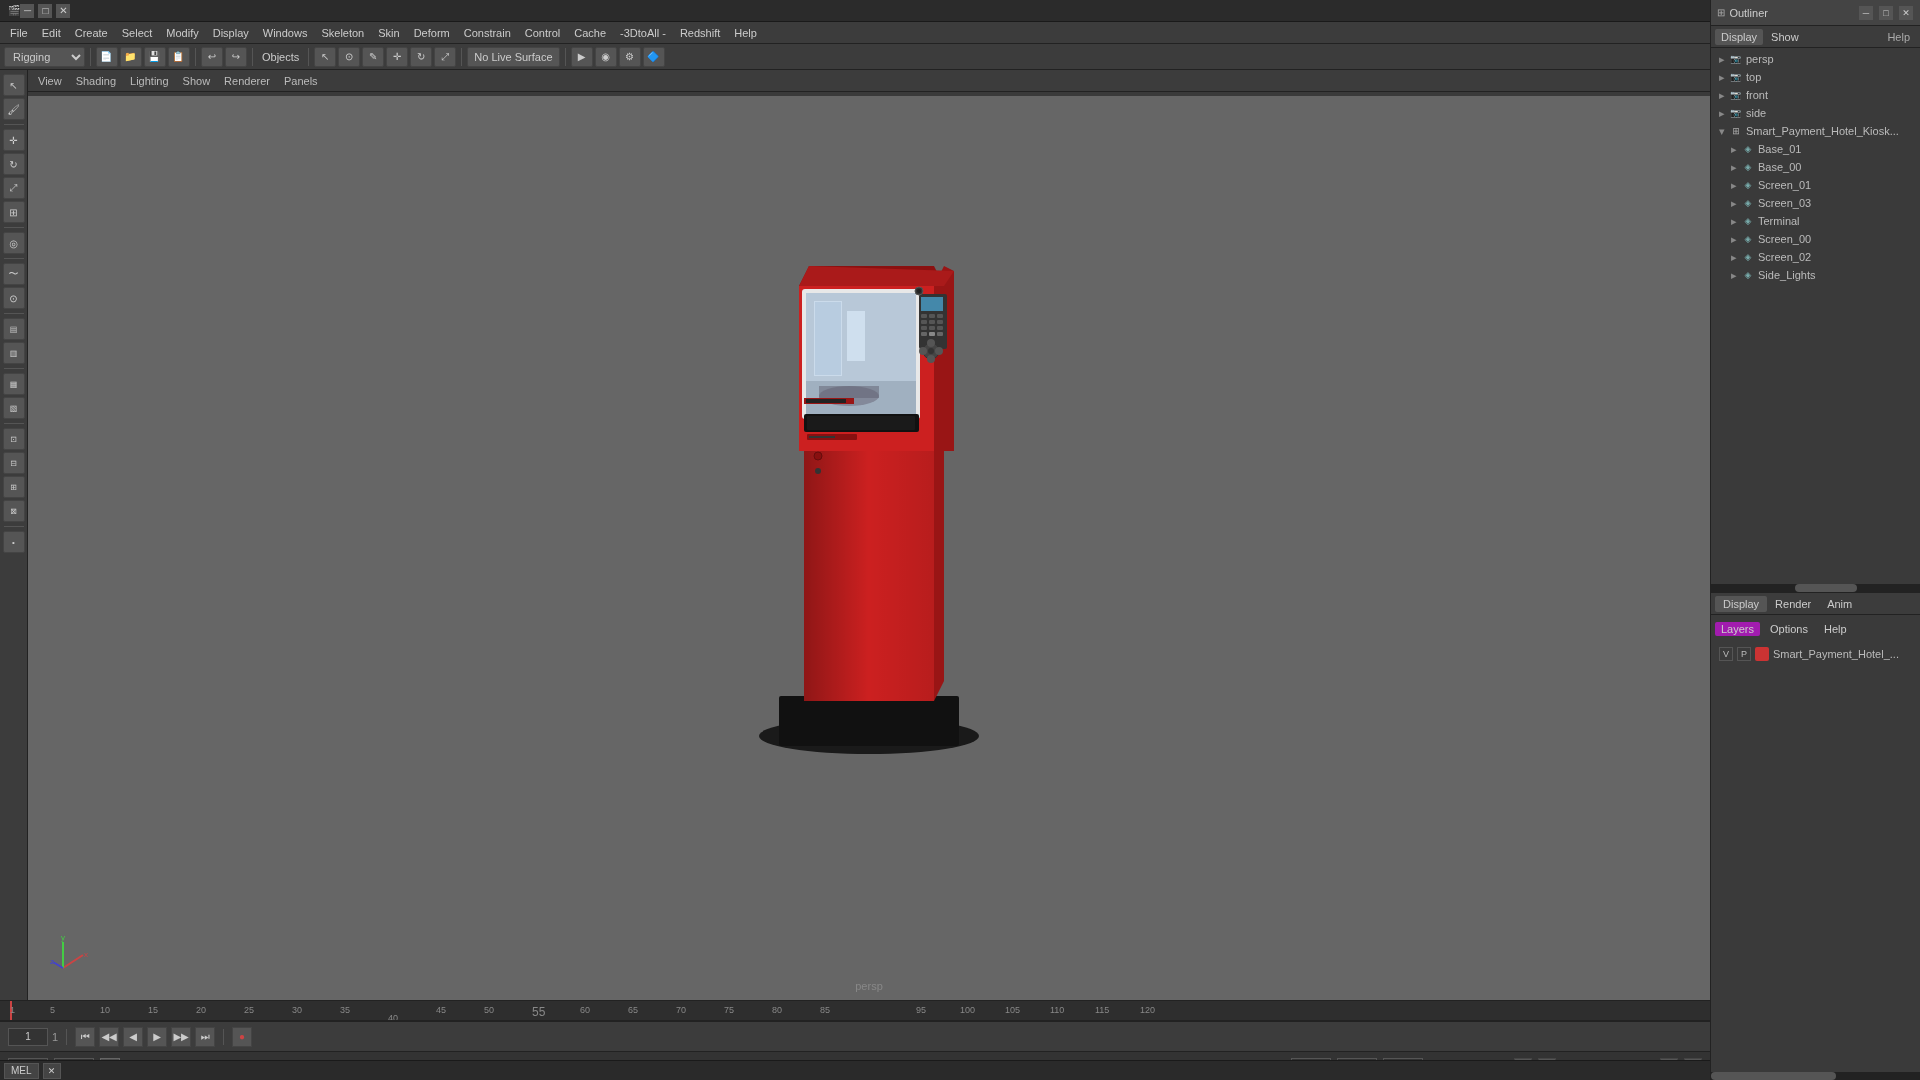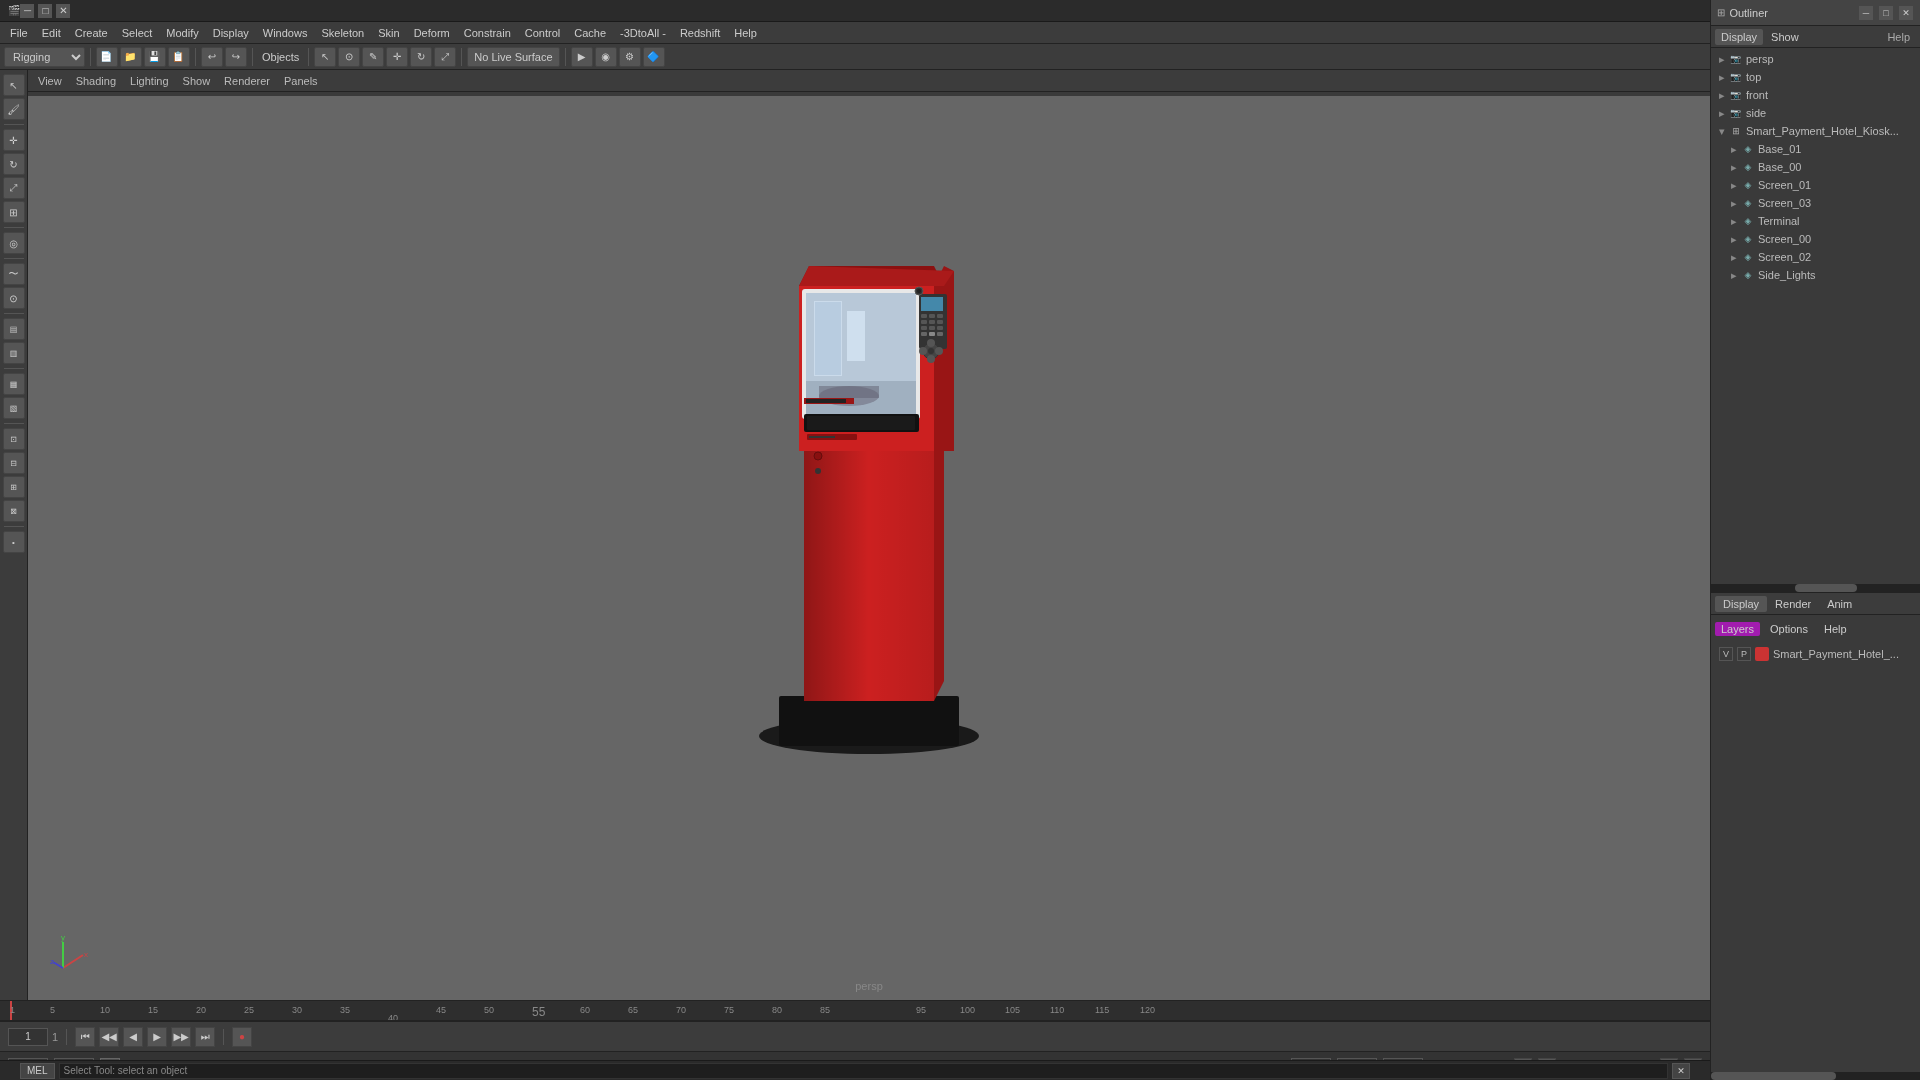--- a/index.html
+++ b/index.html
@@ -838,19 +838,16 @@
     <div class="tb-label">No Anim Layer</div>
     <div class="tb-btn">+</div>
     <div class="tb-btn">-</div>
     <div class="tb-sep"></div>
     <div class="tb-label">No Character Set</div>
     <div class="tb-btn">+</div>
     <div class="tb-btn">-</div>
   </div>
 </div>
 
-<div style="position:absolute; bottom:0; left:0; right:210px; height:20px; background:#2a2a2a; display:flex; align-items:center; padding:0 20px; gap:4px; border-top:1px solid #1a1a1a; z-index:10;">
+<div style="position:absolute; bottom:0; left:0; right:210px; height:20px; background:#2a2a2a; display:flex; align-items:center; padding:0 4px; gap:4px; border-top:1px solid #1a1a1a; z-index:10;">
   <div style="background:#444; border:1px solid #555; padding:0 6px; height:16px; display:flex; align-items:center; font-size:10px; color:#ccc; cursor:pointer;">MEL</div>
-  <div style="flex:1; background:#1e1e1e; height:16px; border:1px solid #333; display:flex; align-items:center; padding:0 4px;">
-    <span style="font-size:10px; color:#888;">Select Tool: select an object</span>
-  </div>
   <div style="width:18px; height:16px; background:#444; border:1px solid #555; display:flex; align-items:center; justify-content:center; font-size:9px; color:#ccc; cursor:pointer;">✕</div>
 </div>
 
 </body></html>

